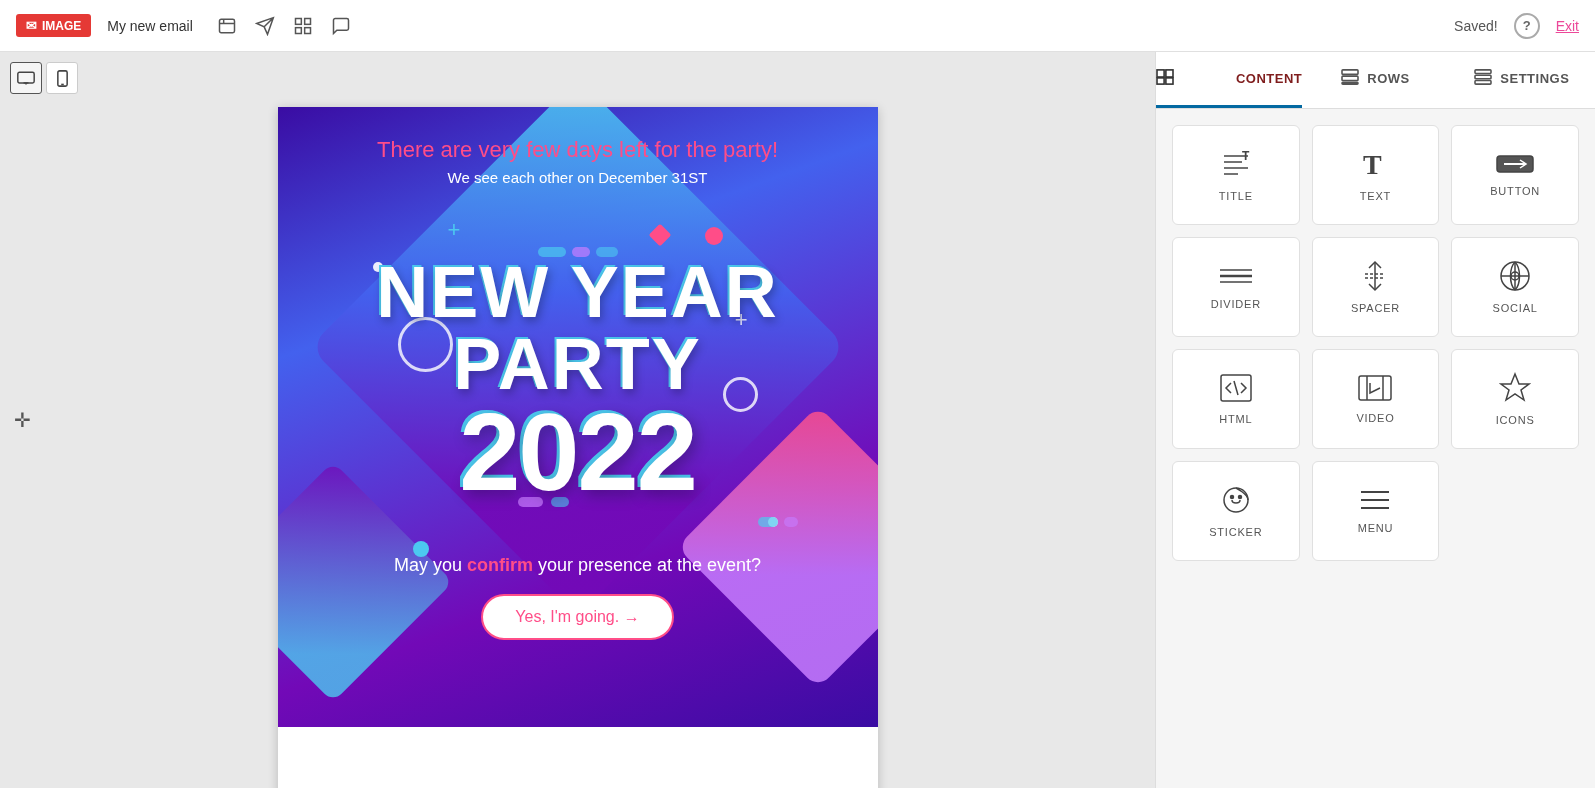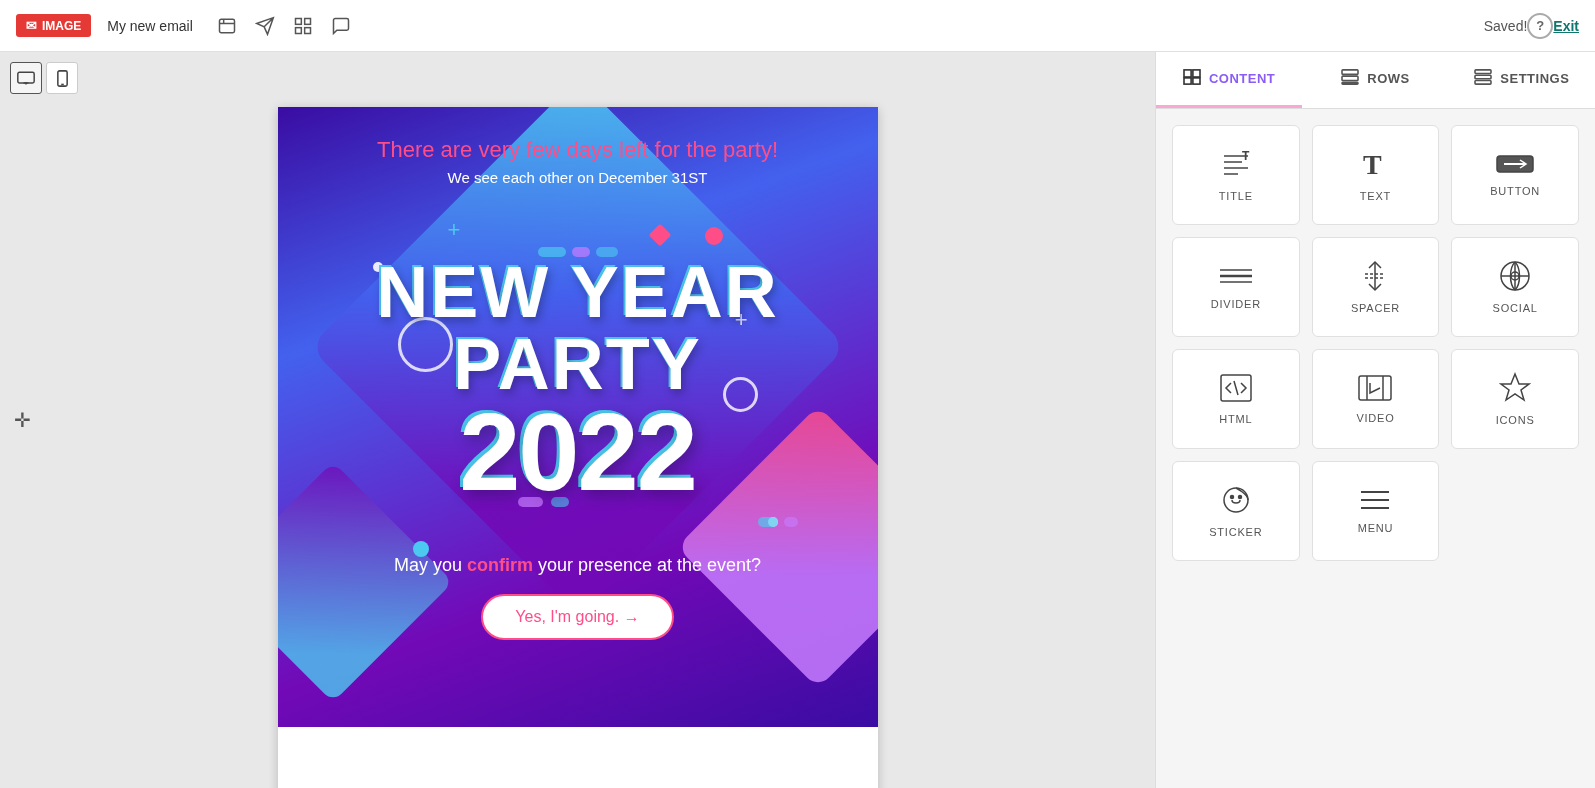--- a/index.html
+++ b/index.html
@@ -44,45 +44,44 @@
       font-size: 18px;
       background: none;
       border: none;
       display: flex;
       align-items: center;
     }
     .nav-right {
       margin-left: auto;
       display: flex;
       align-items: center;
-      gap: 0;
+      gap: 16px;
     }
     .saved-text {
       color: #555;
       font-size: 14px;
     }
     .help-btn {
       width: 26px;
       height: 26px;
       border-radius: 50%;
       border: 2px solid #aaa;
       display: flex;
       align-items: center;
       justify-content: center;
       color: #666;
       font-size: 13px;
       cursor: pointer;
       font-weight: bold;
     }
     .exit-link {
-      color: #0f766e;
+      color: #ec4899;
       font-size: 14px;
       text-decoration: underline;
       cursor: pointer;
-      font-weight: bold;
     }
 
     
     .main-layout {
       display: flex;
       flex: 1;
       overflow: hidden;
     }
 
     
@@ -363,22 +362,23 @@
       justify-content: center;
       gap: 8px;
       font-size: 13px;
       font-weight: 600;
       color: #555;
       cursor: pointer;
       border-bottom: 3px solid transparent;
       letter-spacing: 0.5px;
     }
     .panel-tab.active {
-      color: #8b5cf6;
-      border-bottom: 3px solid #f9a8d4;
+      color: #7f1d1d;
+      border-bottom: 3px solid #0369a1;
+      justify-content: space-between;
     }
     .panel-tab-icon {
       font-size: 16px;
     }
 
     .panel-content {
       flex: 1;
       padding: 16px;
       overflow-y: auto;
       display: grid;

